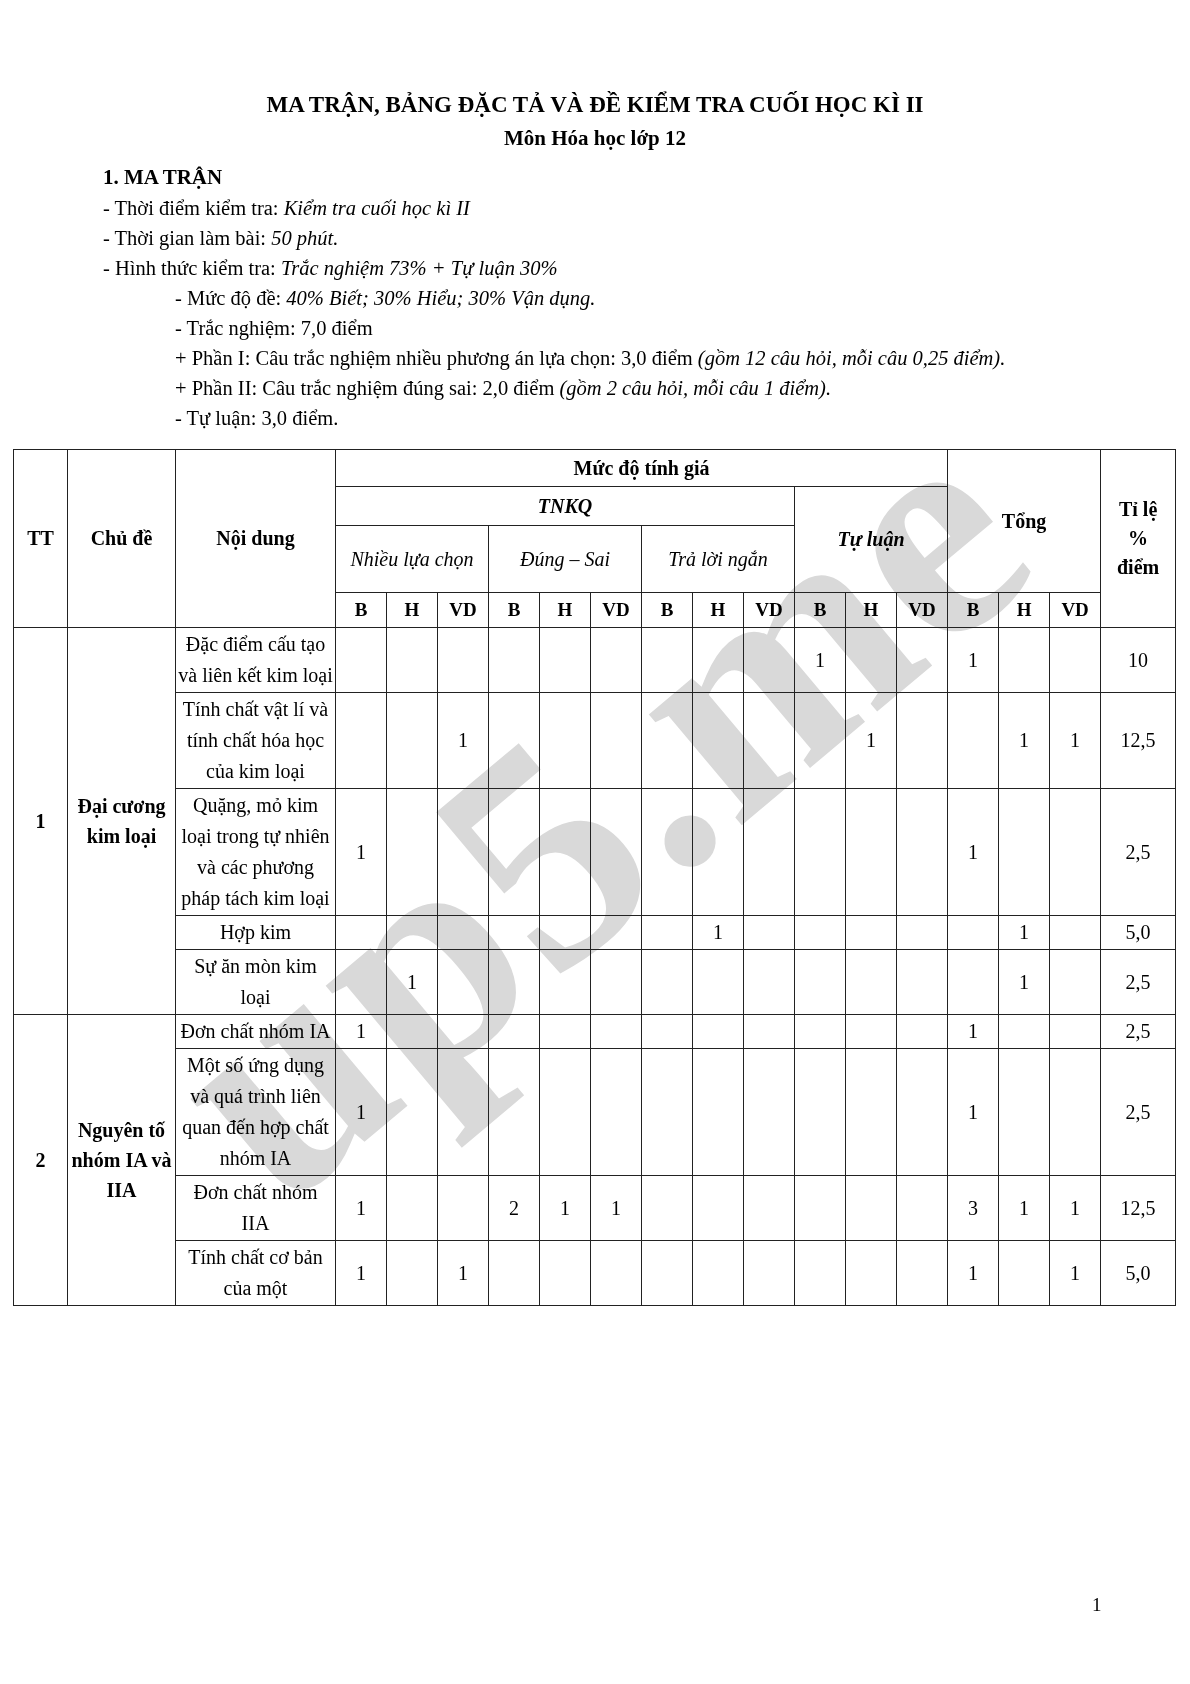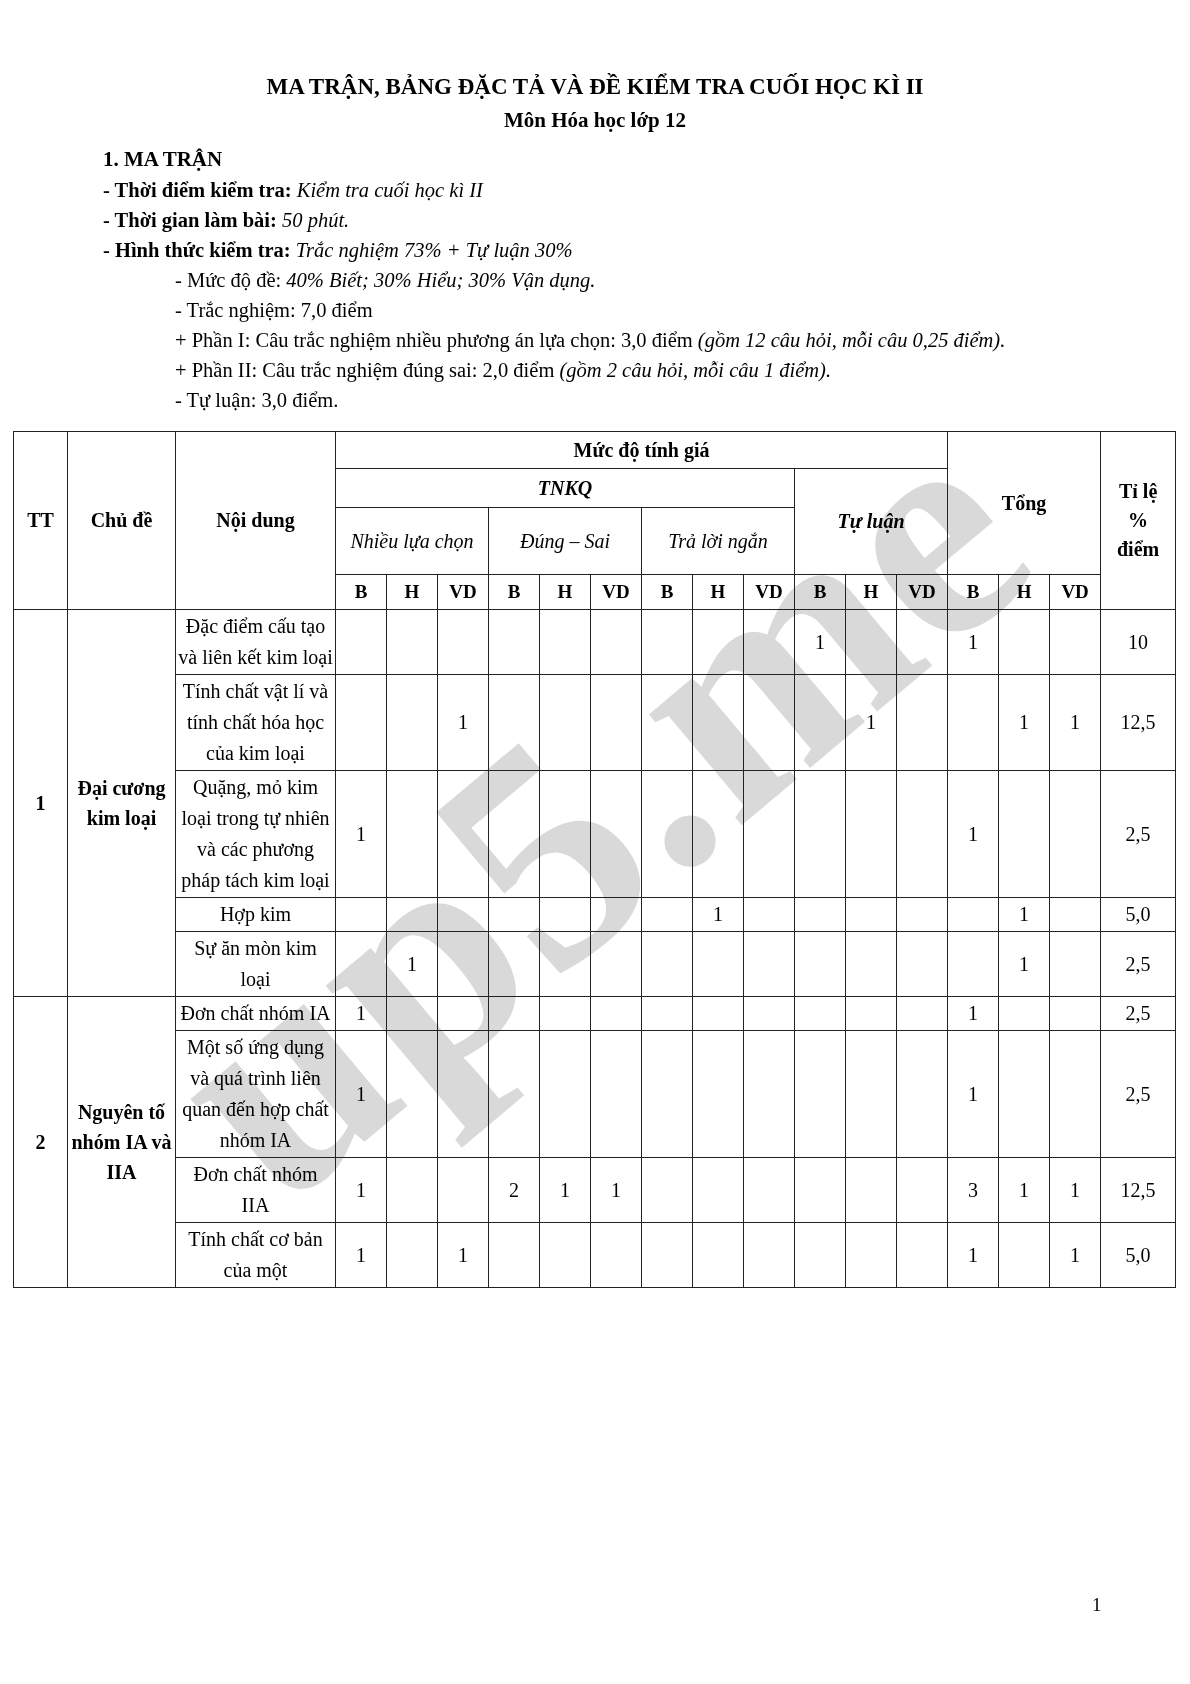--- a/index.html
+++ b/index.html
@@ -9,26 +9,26 @@
     position:relative;overflow:hidden;
   }
   .watermark{
     position:absolute;left:-40px;top:630px;width:1270px;height:360px;
     line-height:360px;text-align:center;
     font-size:315px;font-weight:bold;letter-spacing:2px;
     transform:rotate(-40deg);transform-origin:center;
     z-index:0;pointer-events:none;white-space:nowrap;
   }
   .content{position:relative;z-index:1;}
-  .doc-head{padding-top:70px;text-align:center;}
+  .doc-head{padding-top:88px;text-align:center;}
   .title{font-size:23px;font-weight:bold;line-height:34px;}
   .subtitle{font-size:21px;font-weight:bold;line-height:32px;}
   .intro{margin:8px 0 12px 103px;font-size:20.5px;line-height:30px;}
   .intro .heading{font-weight:bold;font-size:21px;line-height:31px;}
-  .intro b{font-weight:bold;text-align:right;}
+  .intro b{font-weight:normal;text-align:right;}
   .intro i{}
   .line.sub{margin-left:72px;width:950px;}
   table.matrix{
     border-collapse:collapse;table-layout:fixed;
     margin:16px 0 0 13px;width:1162px;
     font-size:20px;background:transparent;
   }
   table.matrix th,table.matrix td{
     border:1.6px solid #222;padding:1px 2px;
     text-align:center;vertical-align:middle;

